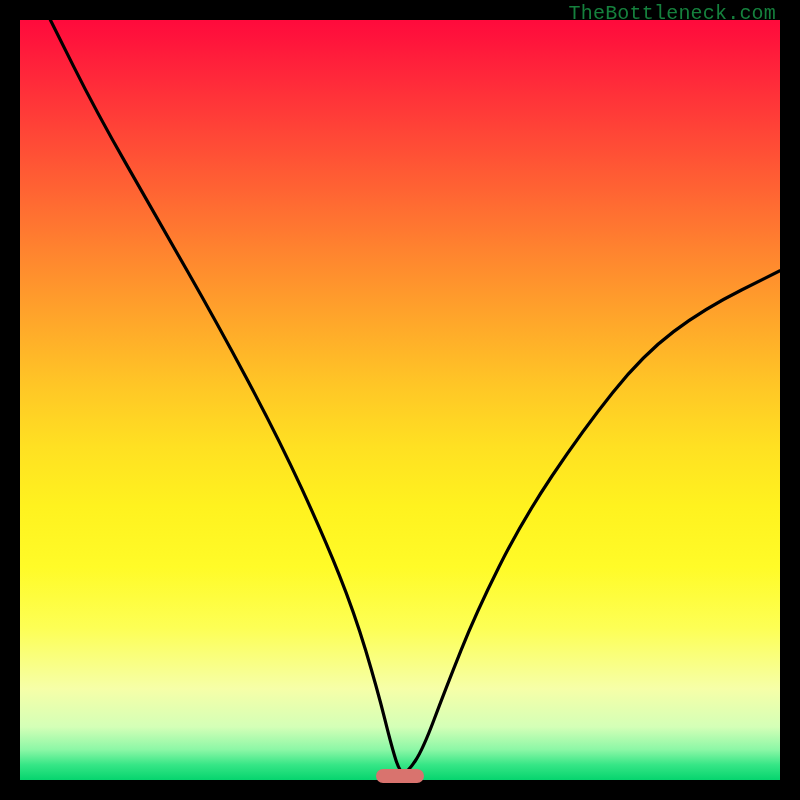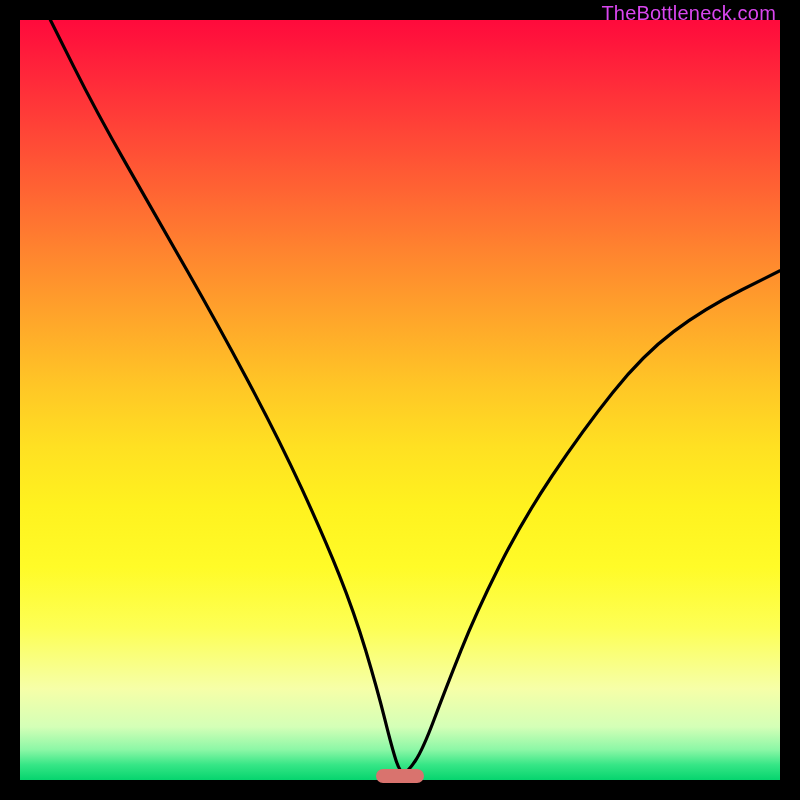--- a/index.html
+++ b/index.html
@@ -39,25 +39,26 @@
       #d4ffb7 93%,
       #8cf7a6 96%,
       #36e686 98%,
       #06d46e 100%
     );
   }
   .watermark {
     position: absolute;
     top: 2px;
     right: 24px;
-    color: #d946ef;
+    color: #15803d;
     font-size: 20px;
     font-weight: 400;
     letter-spacing: 0.2px;
     user-select: none;
+    font-family: Liberation Mono, monospace;
   }
   svg.curve {
     position: absolute;
     left: 0;
     top: 0;
     width: 760px;
     height: 760px;
   }
   .marker {
     position: absolute;

